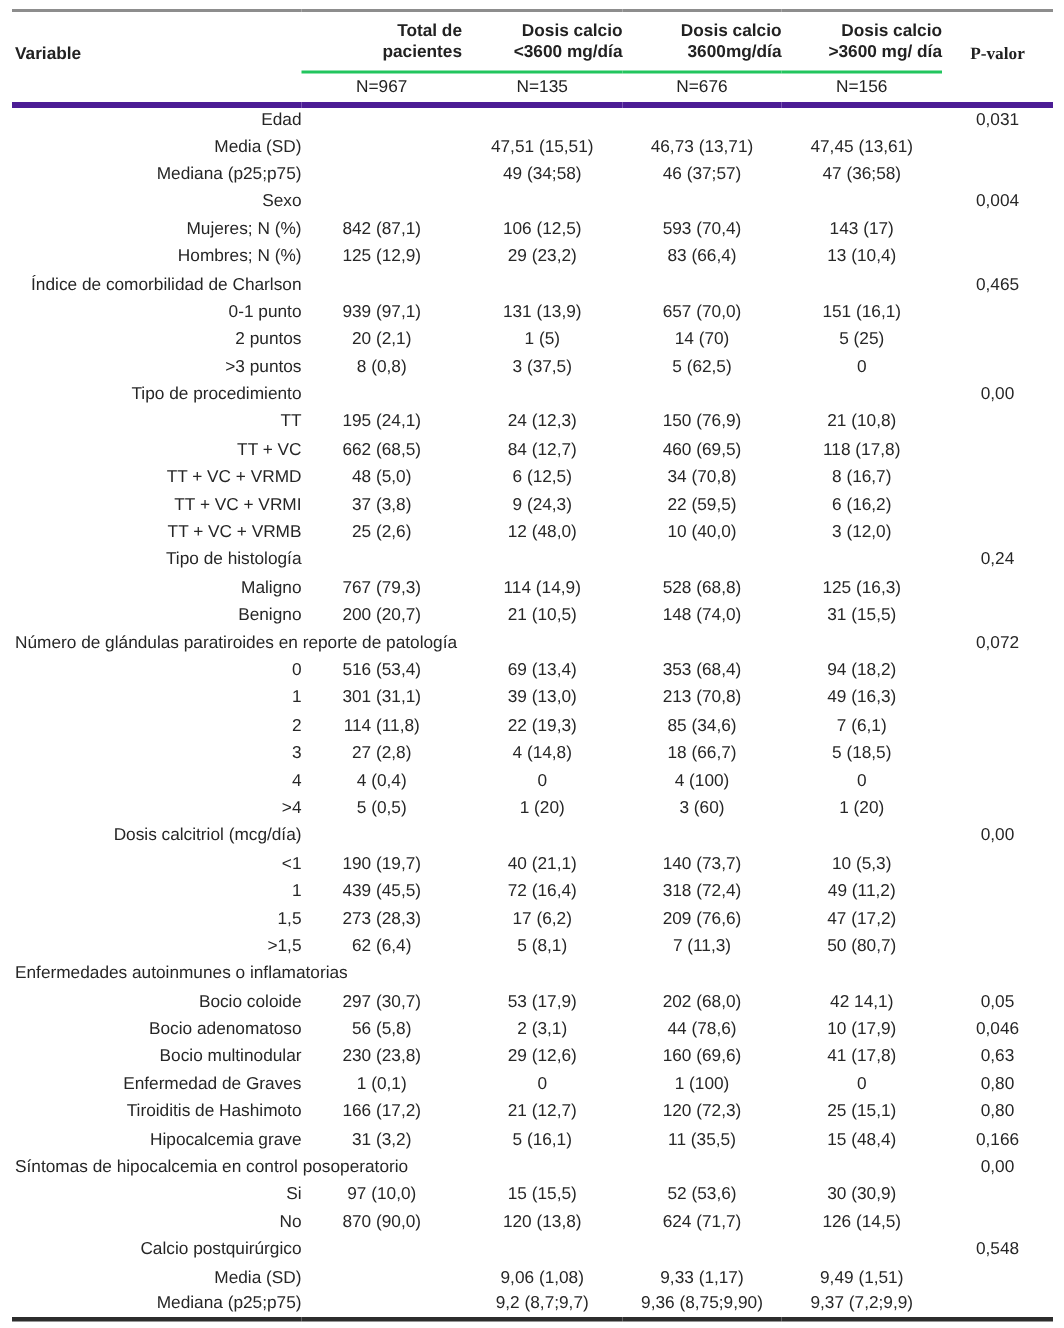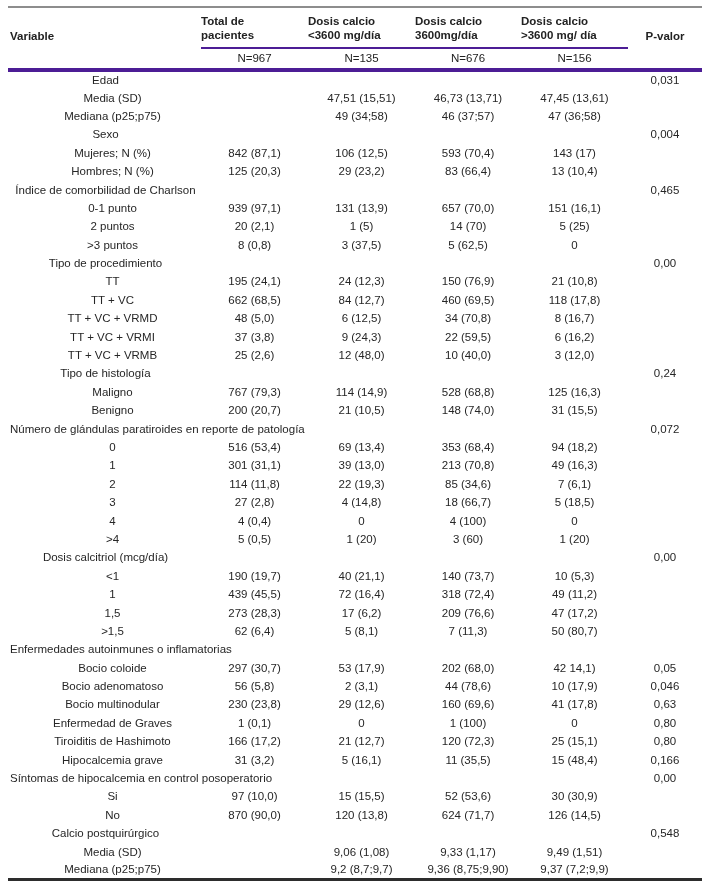--- a/index.html
+++ b/index.html
@@ -26,38 +26,38 @@
   col.c-pv  { width: 74px;  }
 
   thead th {
     font-weight: bold;
     font-size: 11.5px;
     line-height: 14px;
     vertical-align: bottom;
     color: #222;
   }
   th.hvar  { text-align: left; padding: 6px 0 5px 2px; }
-  th.hgrp  { text-align: left; padding: 6px 0 5px 0; border-bottom: 2px solid #4c1d95; }
-  th.hpv   { text-align: center; padding: 6px 0 5px 0; }
+  th.hgrp  { text-align: right; padding: 6px 0 5px 0; border-bottom: 2px solid #22c55e; }
+  th.hpv   { text-align: center; padding: 6px 0 5px 0; font-family: Liberation Serif, serif; }
   tr.nrow th {
     font-weight: normal;
     text-align: center;
     height: 20px;
     padding: 2px 0 3px 0;
     border-bottom: 4px solid #4c1d95;
   }
   tbody td {
     font-size: 11.5px;
     line-height: 14px;
     height: 18.4px;
     padding: 0;
     white-space: nowrap;
     overflow: visible;
   }
-  td.label { text-align: center; padding-left: 2px; }
+  td.label { text-align: right; padding-left: 2px; }
   td.label.indent { padding-left: 16px; }
   td.val  { text-align: center; }
   td.pval { text-align: center; }
 </style>
 </head>
 <body>
 
 <div class="page">
   <table>
     <colgroup>
@@ -134,21 +134,21 @@
         <tr>
     <td class="label indent">Mujeres; N (%)</td>
     <td class="val">842 (87,1)</td>
     <td class="val">106 (12,5)</td>
     <td class="val">593 (70,4)</td>
     <td class="val">143 (17)</td>
     <td class="pval"></td>
   </tr>
         <tr>
     <td class="label indent">Hombres; N (%)</td>
-    <td class="val">125 (20,3)</td>
+    <td class="val">125 (12,9)</td>
     <td class="val">29 (23,2)</td>
     <td class="val">83 (66,4)</td>
     <td class="val">13 (10,4)</td>
     <td class="pval"></td>
   </tr>
         <tr>
     <td class="label">Índice de comorbilidad de Charlson</td>
     <td class="val"></td>
     <td class="val"></td>
     <td class="val"></td>

